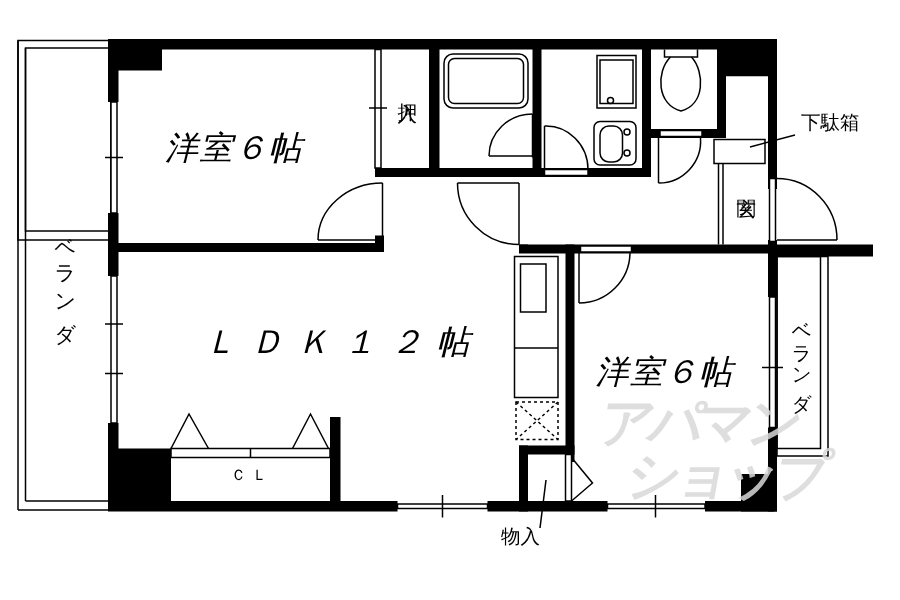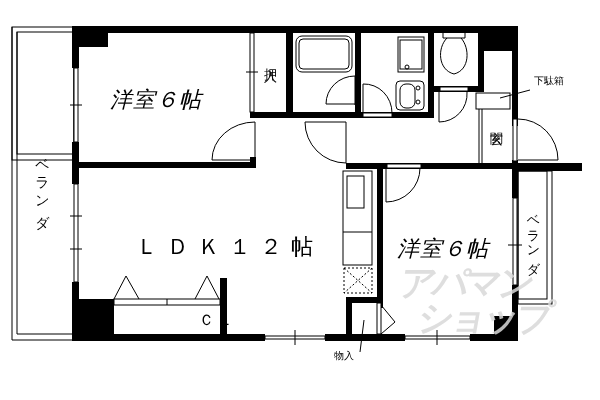--- a/index.html
+++ b/index.html
@@ -1,24 +1,24 @@
 <!DOCTYPE html>
 <html><head>
 <meta charset="utf-8">
 <style>
   html, body { margin: 0; padding: 0; background: #ffffff; }
   body { width: 600px; height: 400px; overflow: hidden; position: relative; font-family: "DejaVu Sans", sans-serif; }
   .plan { position: absolute; left: 0; top: 0; width: 600px; height: 400px; }
   .label { position: absolute; color: #000; white-space: nowrap; line-height: 1; }
   .room-label { font-size: 22px; letter-spacing: 1px; font-style: italic; }
   .ldk-label { font-size: 22px; letter-spacing: 9px; }
-  .small-label { font-size: 10px; }
+  .small-label { font-size: 13px; }
   .vertical { writing-mode: vertical-rl; text-orientation: upright; font-size: 14px; letter-spacing: 3px; }
   .vertical-small { writing-mode: vertical-rl; text-orientation: upright; font-size: 13px; letter-spacing: 1px; }
-  .cl-label { font-size: 15px; letter-spacing: 4px; margin-left: 45px; }
+  .cl-label { font-size: 10px; letter-spacing: 4px; }
   .watermark { position: absolute; color: #d9d9d9; font-weight: bold; font-family: "DejaVu Sans", sans-serif; line-height: 1; white-space: nowrap; opacity: 0.85; }
 </style>
 </head>
 <body>
 
 <svg class="plan" viewBox="0 0 600 400" xmlns="http://www.w3.org/2000/svg">
 
   <g fill="none" stroke="#000" stroke-width="1">
     <rect x="12" y="27" width="62" height="133"></rect>
     <rect x="17" y="32" width="57" height="122"></rect>
@@ -198,21 +198,21 @@
     <path d="M 195 299 L 207 276 L 219 299"></path>
   </g>
 
   <line x1="364" y1="320" x2="360" y2="352" stroke="#000" stroke-width="1"></line>
 </svg>
 
 <div class="watermark" style="left:400px; top:265px; font-size:36px; letter-spacing:-4px; transform: skewX(-10deg);">アパマン</div>
 <div class="watermark" style="left:418px; top:300px; font-size:36px; letter-spacing:-4px; transform: skewX(-10deg);">ショップ</div>
 
 <div class="label room-label" style="left:110px; top:89px;">洋室６帖</div>
-<div class="label ldk-label" style="left:136px; top:236px;">ＬＤＫ１２帖</div>
+<div class="label ldk-label" style="left:136px; top:218px;font-style:italic;">ＬＤＫ１２帖</div>
 <div class="label room-label" style="left:397px; top:238px;">洋室６帖</div>
 <div class="label vertical-small" style="left:264px; top:58px;">押入</div>
 <div class="label cl-label" style="left:154px; top:313px;">ＣＬ</div>
 <div class="label small-label" style="left:334px; top:352px;font-family:Liberation Mono, monospace;">物入</div>
 <div class="label vertical-small" style="left:490px; top:121px;">玄関</div>
 <div class="label small-label" style="left:534px; top:76px;">下駄箱</div>
 <div class="label vertical" style="left:36px; top:148px;">ベランダ</div>
 <div class="label vertical-small" style="left:527px; top:205px;">ベランダ</div>
 
 </body></html>

